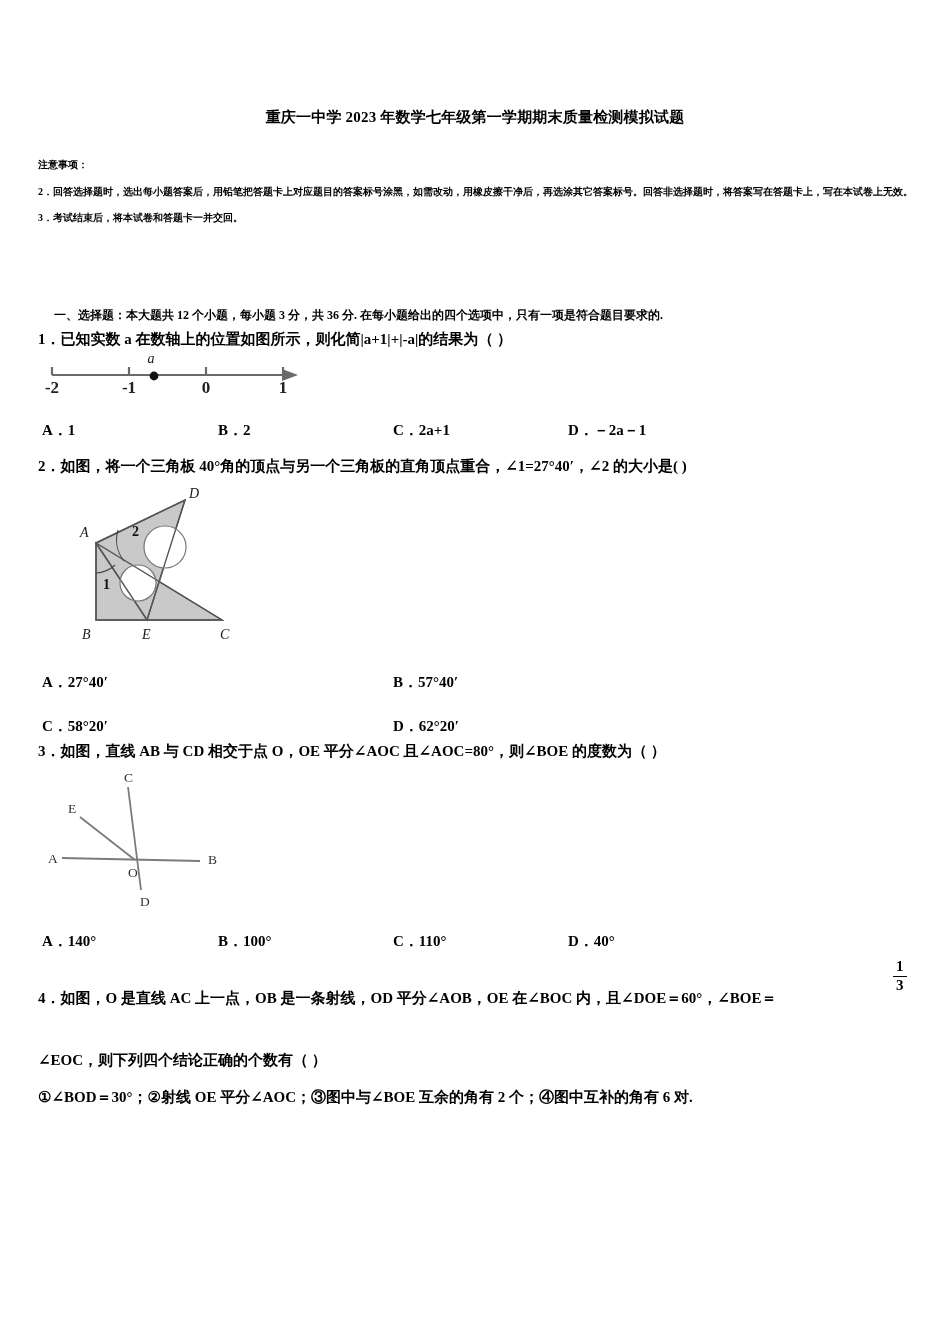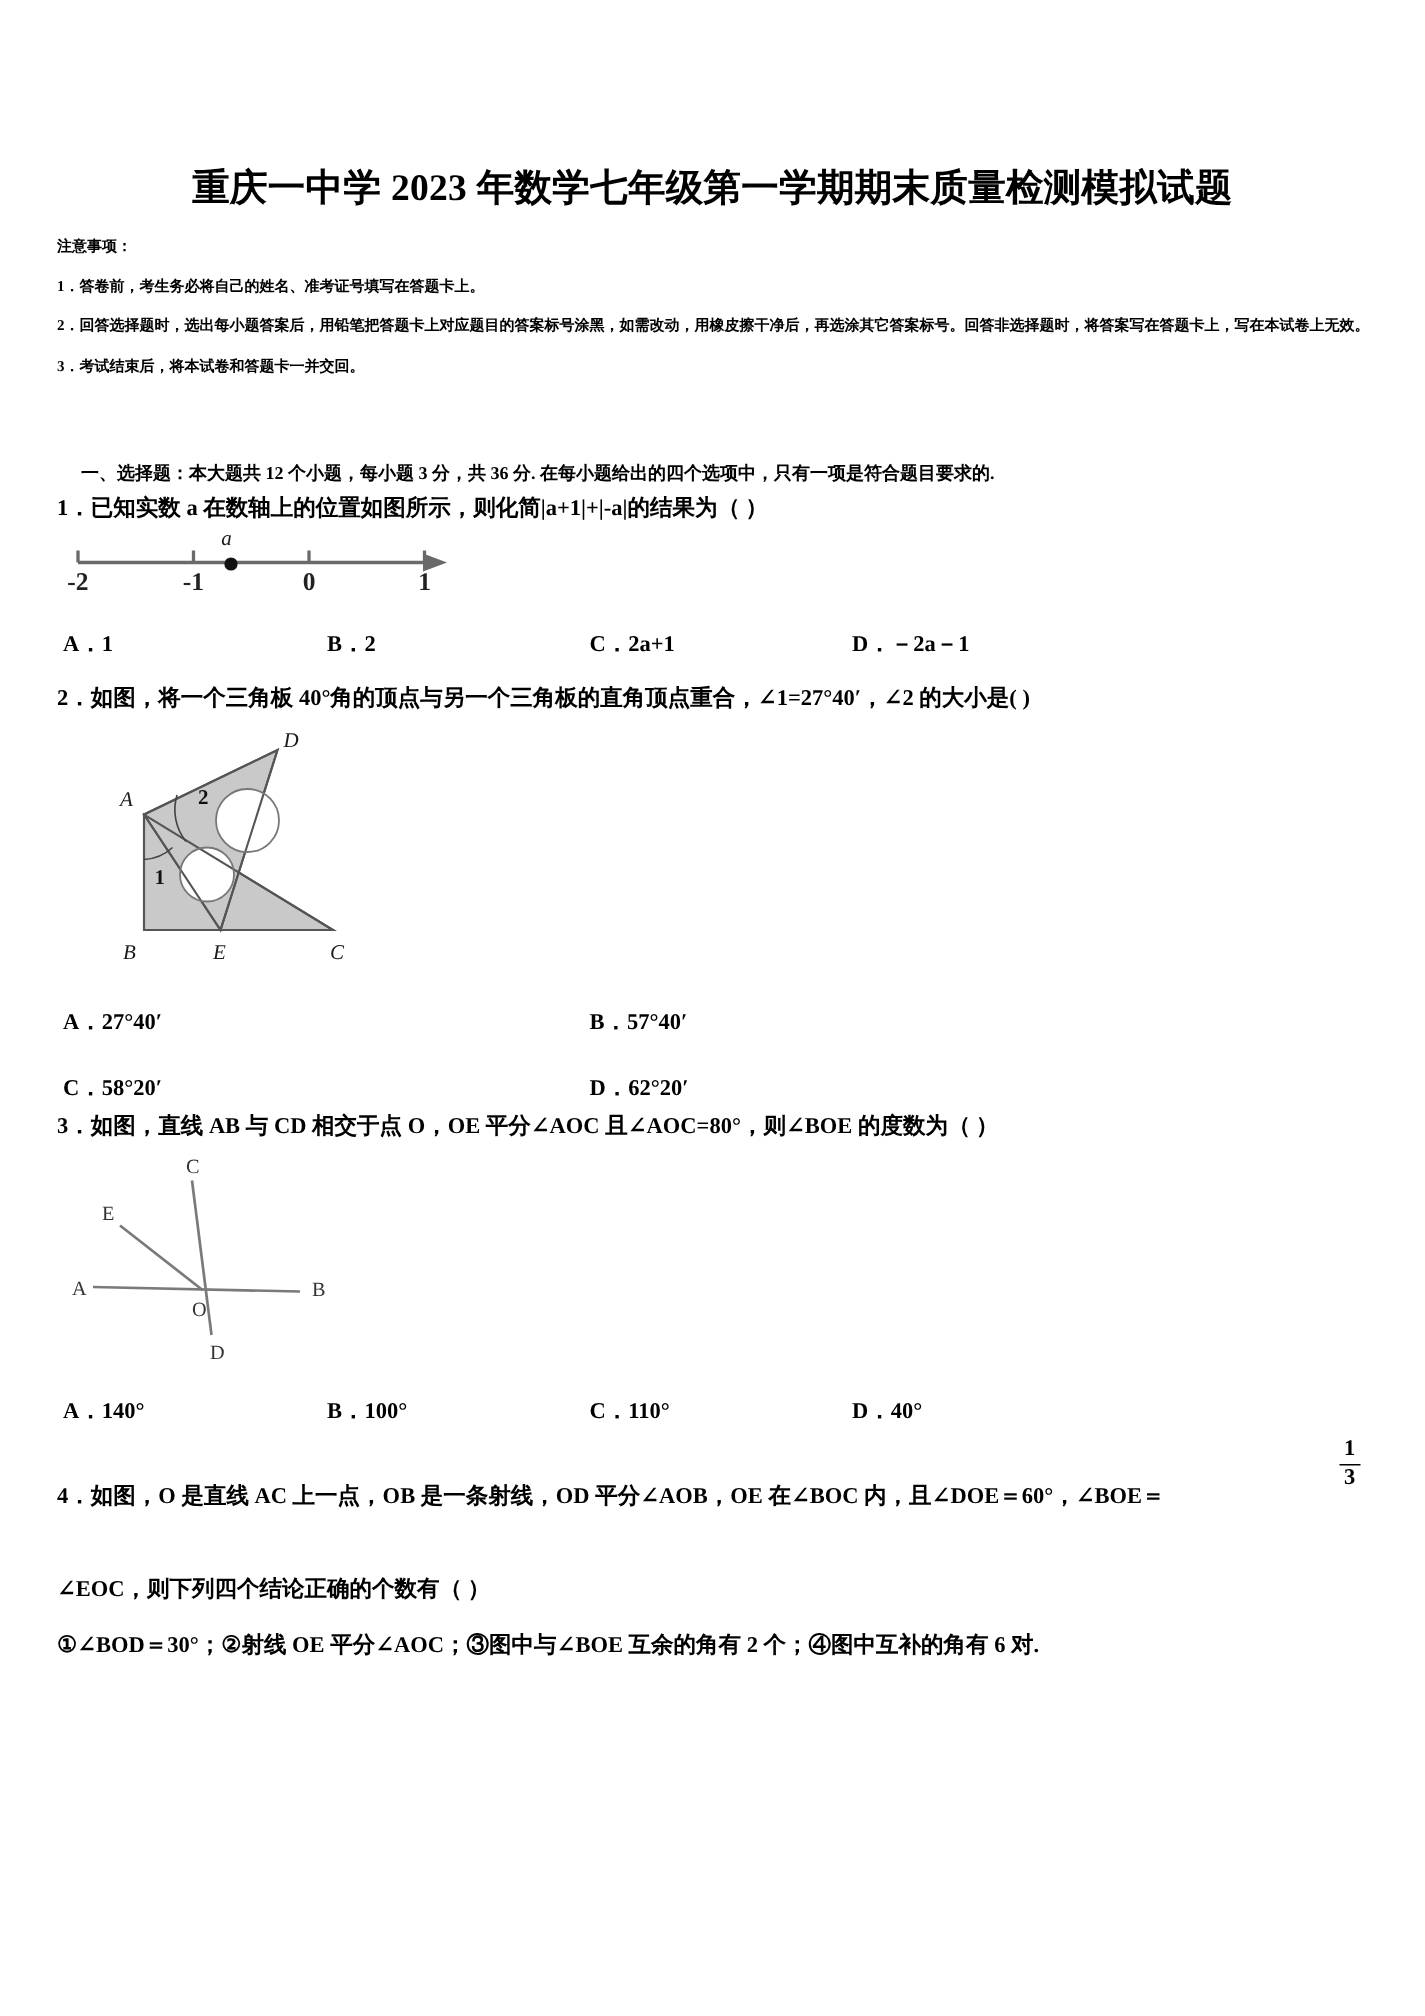--- a/index.html
+++ b/index.html
@@ -21,21 +21,21 @@
     width: 950px;
     height: 1344px;
   }
 
   
   .doc-title {
     position: absolute;
     left: 0; top: 108px;
     width: 950px;
     text-align: center;
-    font-size: 25px;
+    font-size: 15px;
     font-weight: bold;
     letter-spacing: 0.2px;
     font-family: "Liberation Serif", "DejaVu Serif", serif;
   }
 
   
   .notice {
     position: absolute;
     left: 38px; top: 152px;
     width: 880px;
@@ -129,21 +129,20 @@
 </style>
 </head>
 <body>
 
 <div class="page">
 
   <div class="doc-title">重庆一中学 2023 年数学七年级第一学期期末质量检测模拟试题</div>
 
   <div class="notice">
     <div>注意事项：</div>
-    <div>1．答卷前，考生务必将自己的姓名、准考证号填写在答题卡上。</div>
     <div>2．回答选择题时，选出每小题答案后，用铅笔把答题卡上对应题目的答案标号涂黑，如需改动，用橡皮擦干净后，再选涂其它答案标号。回答非选择题时，将答案写在答题卡上，写在本试卷上无效。</div>
     <div>3．考试结束后，将本试卷和答题卡一并交回。</div>
   </div>
 
   <div class="sec-head">一、选择题：本大题共 12 个小题，每小题 3 分，共 36 分. 在每小题给出的四个选项中，只有一项是符合题目要求的.</div>
 
   <div class="qtext" id="q1-text">1．已知实数 a 在数轴上的位置如图所示，则化简|a+1|+|-a|的结果为（    ）</div>
 
   <div class="fig" id="fig-numline">
     <svg width="300" height="55" viewBox="0 0 300 55">

